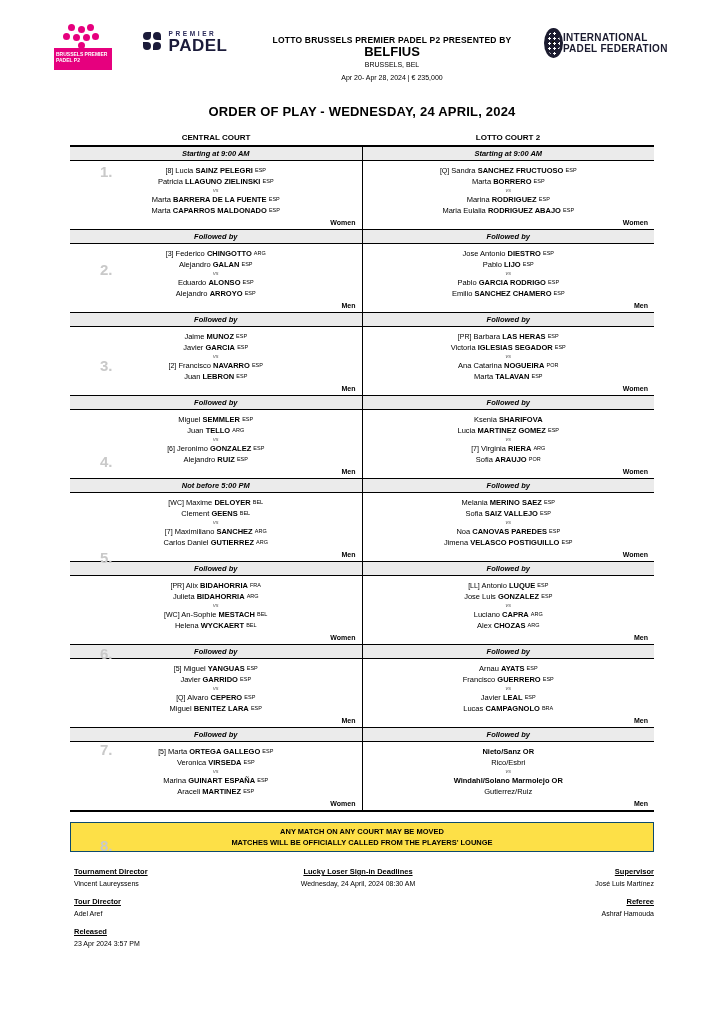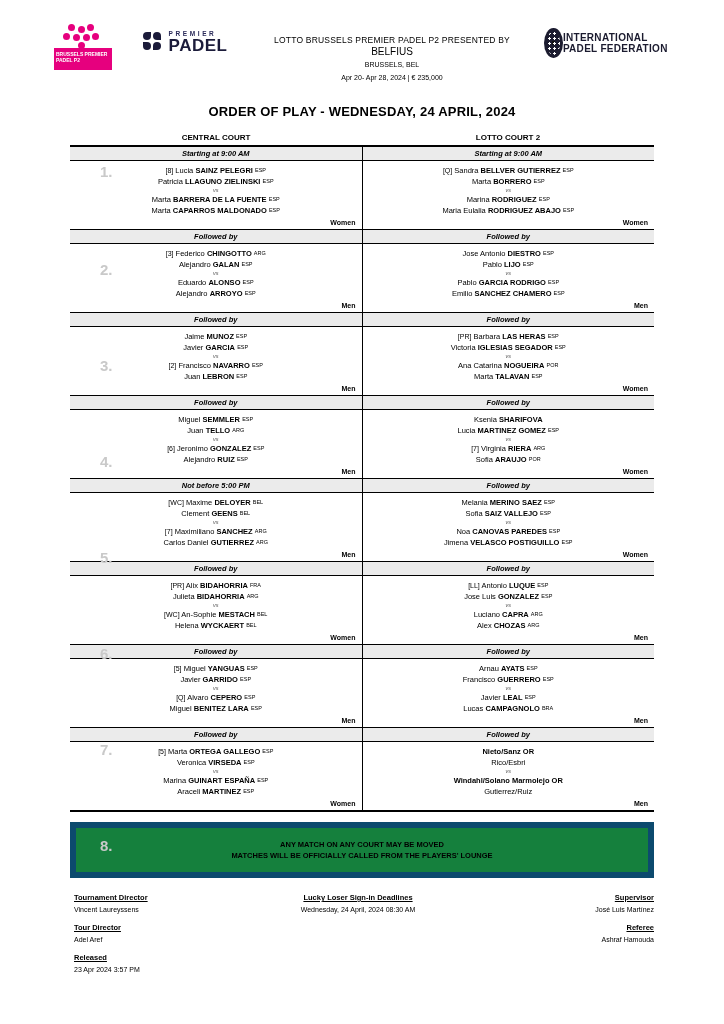--- a/index.html
+++ b/index.html
@@ -11,22 +11,22 @@
     color: #000;
     position: relative;
   }
   .page { position:relative; width:724px; height:1024px; padding: 18px 0 0 0; }
 
   
   .header { display:flex; align-items:flex-start; padding: 6px 40px 0 40px; height: 72px; }
   .logo-left { width: 90px; display:flex; justify-content:center; align-items:center; }
   .logo-premier { width: 110px; display:flex; flex-direction:column; align-items:center; justify-content:center; padding-top:6px;}
   .header-center { flex:1; text-align:center; padding-top: 10px; }
-  .header-center .t1 { font-size: 8.5px; font-weight:normal; line-height: 12px; letter-spacing:0.2px;}
-  .header-center .t2 { font-size: 10px; font-weight:normal; line-height: 12px;}
+  .header-center .t1 { font-size: 8.5px; font-weight:bold; line-height: 12px; letter-spacing:0.2px;}
+  .header-center .t2 { font-size: 13px; font-weight:bold; line-height: 12px;}
   .header-center .t3 { font-size: 7px; line-height: 13px; }
   .logo-right { width: 140px; display:flex; align-items:center; gap:0; justify-content:space-between; padding-top:4px;}
 
   
   .bx-logo { width: 62px; height: 50px; position:relative; }
   .bx-dots { position:relative; height:22px; }
   .bx-dots i { position:absolute; width:7px; height:7px; border-radius:50%; background:#e6007e; }
   .bx-box { position:absolute; left:0; top:24px; width:58px; height:22px; background:#e6007e; color:#fff;
             font-size:5px; font-weight:bold; line-height:6px; padding:3px 2px; text-align:left; }
 
@@ -67,22 +67,22 @@
   .match { padding:4px 0 2px 0; position:relative; }
   .line { text-align:center; font-size:7.5px; line-height:11px; white-space:nowrap; }
   .line .seed { font-size:7px; }
   .line .fn { font-weight:normal; }
   .line .ln { font-weight:bold; }
   .line .nat { font-size:5.5px; vertical-align:1px; }
   .vs { text-align:center; font-size:5.5px; color:#555; line-height:7px; font-style:italic;}
   .cat { text-align:right; font-size:7px; font-weight:bold; padding: 1px 6px 3px 0; }
 
   
-  .notice { margin: 10px 70px 0 70px; border:6px solid #0c4a6e; background:#15803d; text-align:center;
-            font-size:7.5px; font-weight:bold; line-height:11px; padding:11px 0; }
+  .notice { margin: 10px 70px 0 70px; border:1px solid #0c4a6e; background:#fde047; text-align:center;
+            font-size:7.5px; font-weight:bold; line-height:11px; padding:3px 0; }
 
   
   .footer { margin: 14px 70px 0 70px; position:relative; height: 80px; }
   .f-col { position:absolute; top:0; font-size:7px; line-height:12px;}
   .f-left { left:4px; width: 200px; }
   .f-center { left: 158px; width: 260px; text-align:center;}
   .f-right { right:0; width: 180px; text-align:right;}
   .f-head { font-weight:bold; text-decoration:underline; font-size:7.5px;}
   .f-val { font-size:7px; }
   .mt6 { margin-top:6px; }
@@ -157,21 +157,21 @@
             <div class="line"><span class="seed"></span> <span class="fn">Patricia</span> <span class="ln">LLAGUNO ZIELINSKI</span> <span class="nat">ESP</span></div>
             <div class="vs">vs</div>
             <div class="line"><span class="seed"></span> <span class="fn">Marta</span> <span class="ln">BARRERA DE LA FUENTE</span> <span class="nat">ESP</span></div>
             <div class="line"><span class="seed"></span> <span class="fn">Marta</span> <span class="ln">CAPARROS MALDONADO</span> <span class="nat">ESP</span></div>
           </div>
           <div class="cat">Women</div>
         </div>
         <div class="half">
           <div class="when">Starting at 9:00 AM</div>
           <div class="match">
-            <div class="line"><span class="seed">[Q]</span> <span class="fn">Sandra</span> <span class="ln">BELLVER GUTIERREZ</span> <span class="nat">ESP</span></div>
+            <div class="line"><span class="seed">[Q]</span> <span class="fn">Sandra</span> <span class="ln">SANCHEZ FRUCTUOSO</span> <span class="nat">ESP</span></div>
             <div class="line"><span class="seed"></span> <span class="fn">Marta</span> <span class="ln">BORRERO</span> <span class="nat">ESP</span></div>
             <div class="vs">vs</div>
             <div class="line"><span class="seed"></span> <span class="fn">Marina</span> <span class="ln">RODRIGUEZ</span> <span class="nat">ESP</span></div>
             <div class="line"><span class="seed"></span> <span class="fn">Maria Eulalia</span> <span class="ln">RODRIGUEZ ABAJO</span> <span class="nat">ESP</span></div>
           </div>
           <div class="cat">Women</div>
         </div>
       </div>
 
       <div class="rowgroup">

